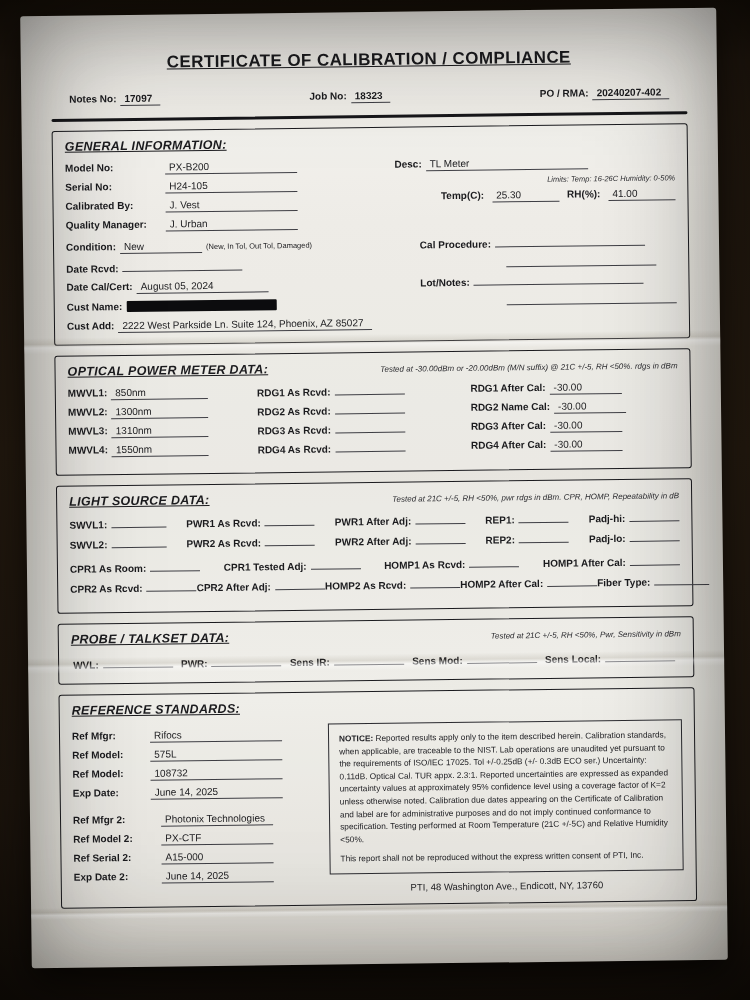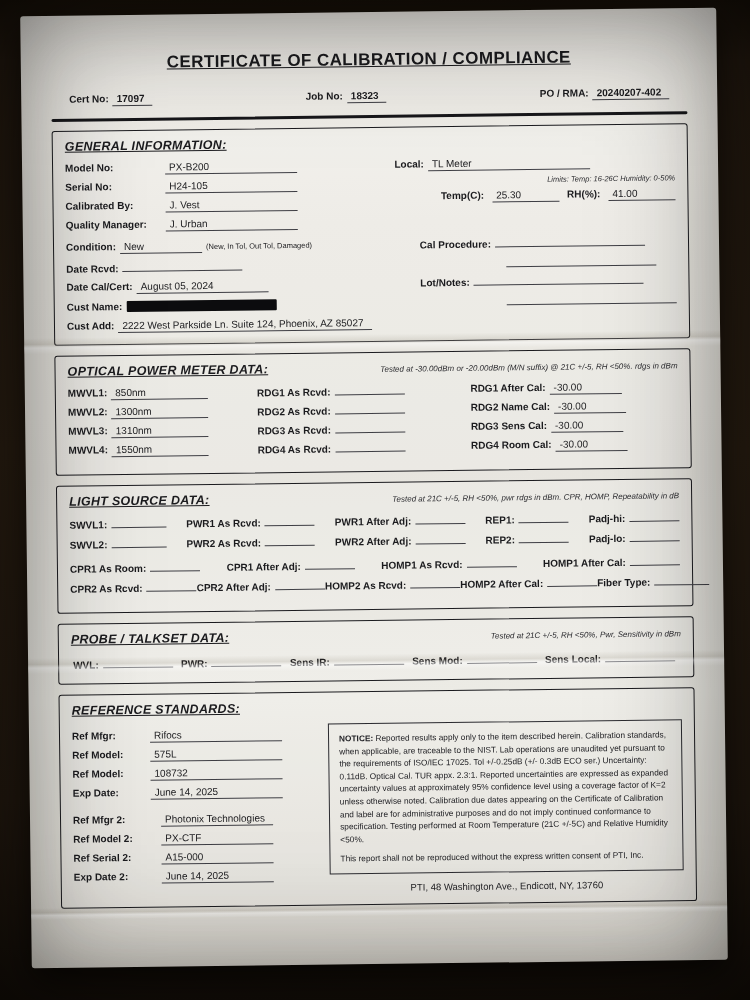--- a/index.html
+++ b/index.html
@@ -63,21 +63,21 @@
 </head>
 <body>
 
 <div class="paper">
   <div class="content">
 
     <div class="title">CERTIFICATE OF CALIBRATION / COMPLIANCE</div>
 
     <div class="cert-row">
       <span class="field">
-        <span class="lbl">Cert No:</span>
+        <span class="lbl">Notes No:</span>
         <span class="val b u">17097</span>
       </span>
       <span class="field">
         <span class="lbl">Job No:</span>
         <span class="val b u">18323</span>
       </span>
       <span class="field">
         <span class="lbl">PO / RMA:</span>
         <span class="val b u">20240207-402</span>
       </span>
@@ -103,21 +103,21 @@
             <span class="lbl">Calibrated By:</span>
             <span class="val u w120">J. Vest</span>
           </span>
           <span class="field">
             <span class="lbl">Quality Manager:</span>
             <span class="val u w120">J. Urban</span>
           </span>
         </div>
         <div class="g-right">
           <span class="field">
-            <span class="lbl">Local:</span>
+            <span class="lbl">Desc:</span>
             <span class="val u w150">TL Meter</span>
           </span>
           <span class="limits">Limits:  Temp: 16-26C  Humidity: 0-50%</span>
           <span class="temp-row">
             <span class="lbl">Temp(C):</span>
             <span class="val u w55">25.30</span>
             <span class="lbl">RH(%):</span>
             <span class="val u w55">41.00</span>
           </span>
         </div>
@@ -200,36 +200,36 @@
       <div class="o-row">
         <span class="o-c1 field">
           <span class="lbl">MWVL3:</span>
           <span class="val u w85">1310nm</span>
         </span>
         <span class="o-c2 field">
           <span class="lbl">RDG3 As Rcvd:</span>
           <span class="blank w70"></span>
         </span>
         <span class="o-c3 field">
-          <span class="lbl">RDG3 Sens Cal:</span>
+          <span class="lbl">RDG3 After Cal:</span>
           <span class="val u w60">-30.00</span>
         </span>
       </div>
 
       <div class="o-row">
         <span class="o-c1 field">
           <span class="lbl">MWVL4:</span>
           <span class="val u w85">1550nm</span>
         </span>
         <span class="o-c2 field">
           <span class="lbl">RDG4 As Rcvd:</span>
           <span class="blank w70"></span>
         </span>
         <span class="o-c3 field">
-          <span class="lbl">RDG4 Room Cal:</span>
+          <span class="lbl">RDG4 After Cal:</span>
           <span class="val u w60">-30.00</span>
         </span>
       </div>
     </div>
 
     <div class="sec">
       <div class="sec-head">
         <span class="h">LIGHT SOURCE DATA:</span>
         <span class="note">Tested at 21C +/-5, RH &lt;50%, pwr rdgs in dBm.  CPR, HOMP, Repeatability in dB</span>
       </div>
@@ -281,21 +281,21 @@
       </div>
 
       <div class="l-gap"></div>
 
       <div class="l-row">
         <span class="field">
           <span class="lbl">CPR1 As Room:</span>
           <span class="blank w50"></span>
         </span>
         <span class="field">
-          <span class="lbl">CPR1 After Adj:</span>
+          <span class="lbl">CPR1 Tested Adj:</span>
           <span class="blank w50"></span>
         </span>
         <span class="field">
           <span class="lbl">HOMP1 As Rcvd:</span>
           <span class="blank w50"></span>
         </span>
         <span class="field">
           <span class="lbl">HOMP1 After Cal:</span>
           <span class="blank w50"></span>
         </span>

